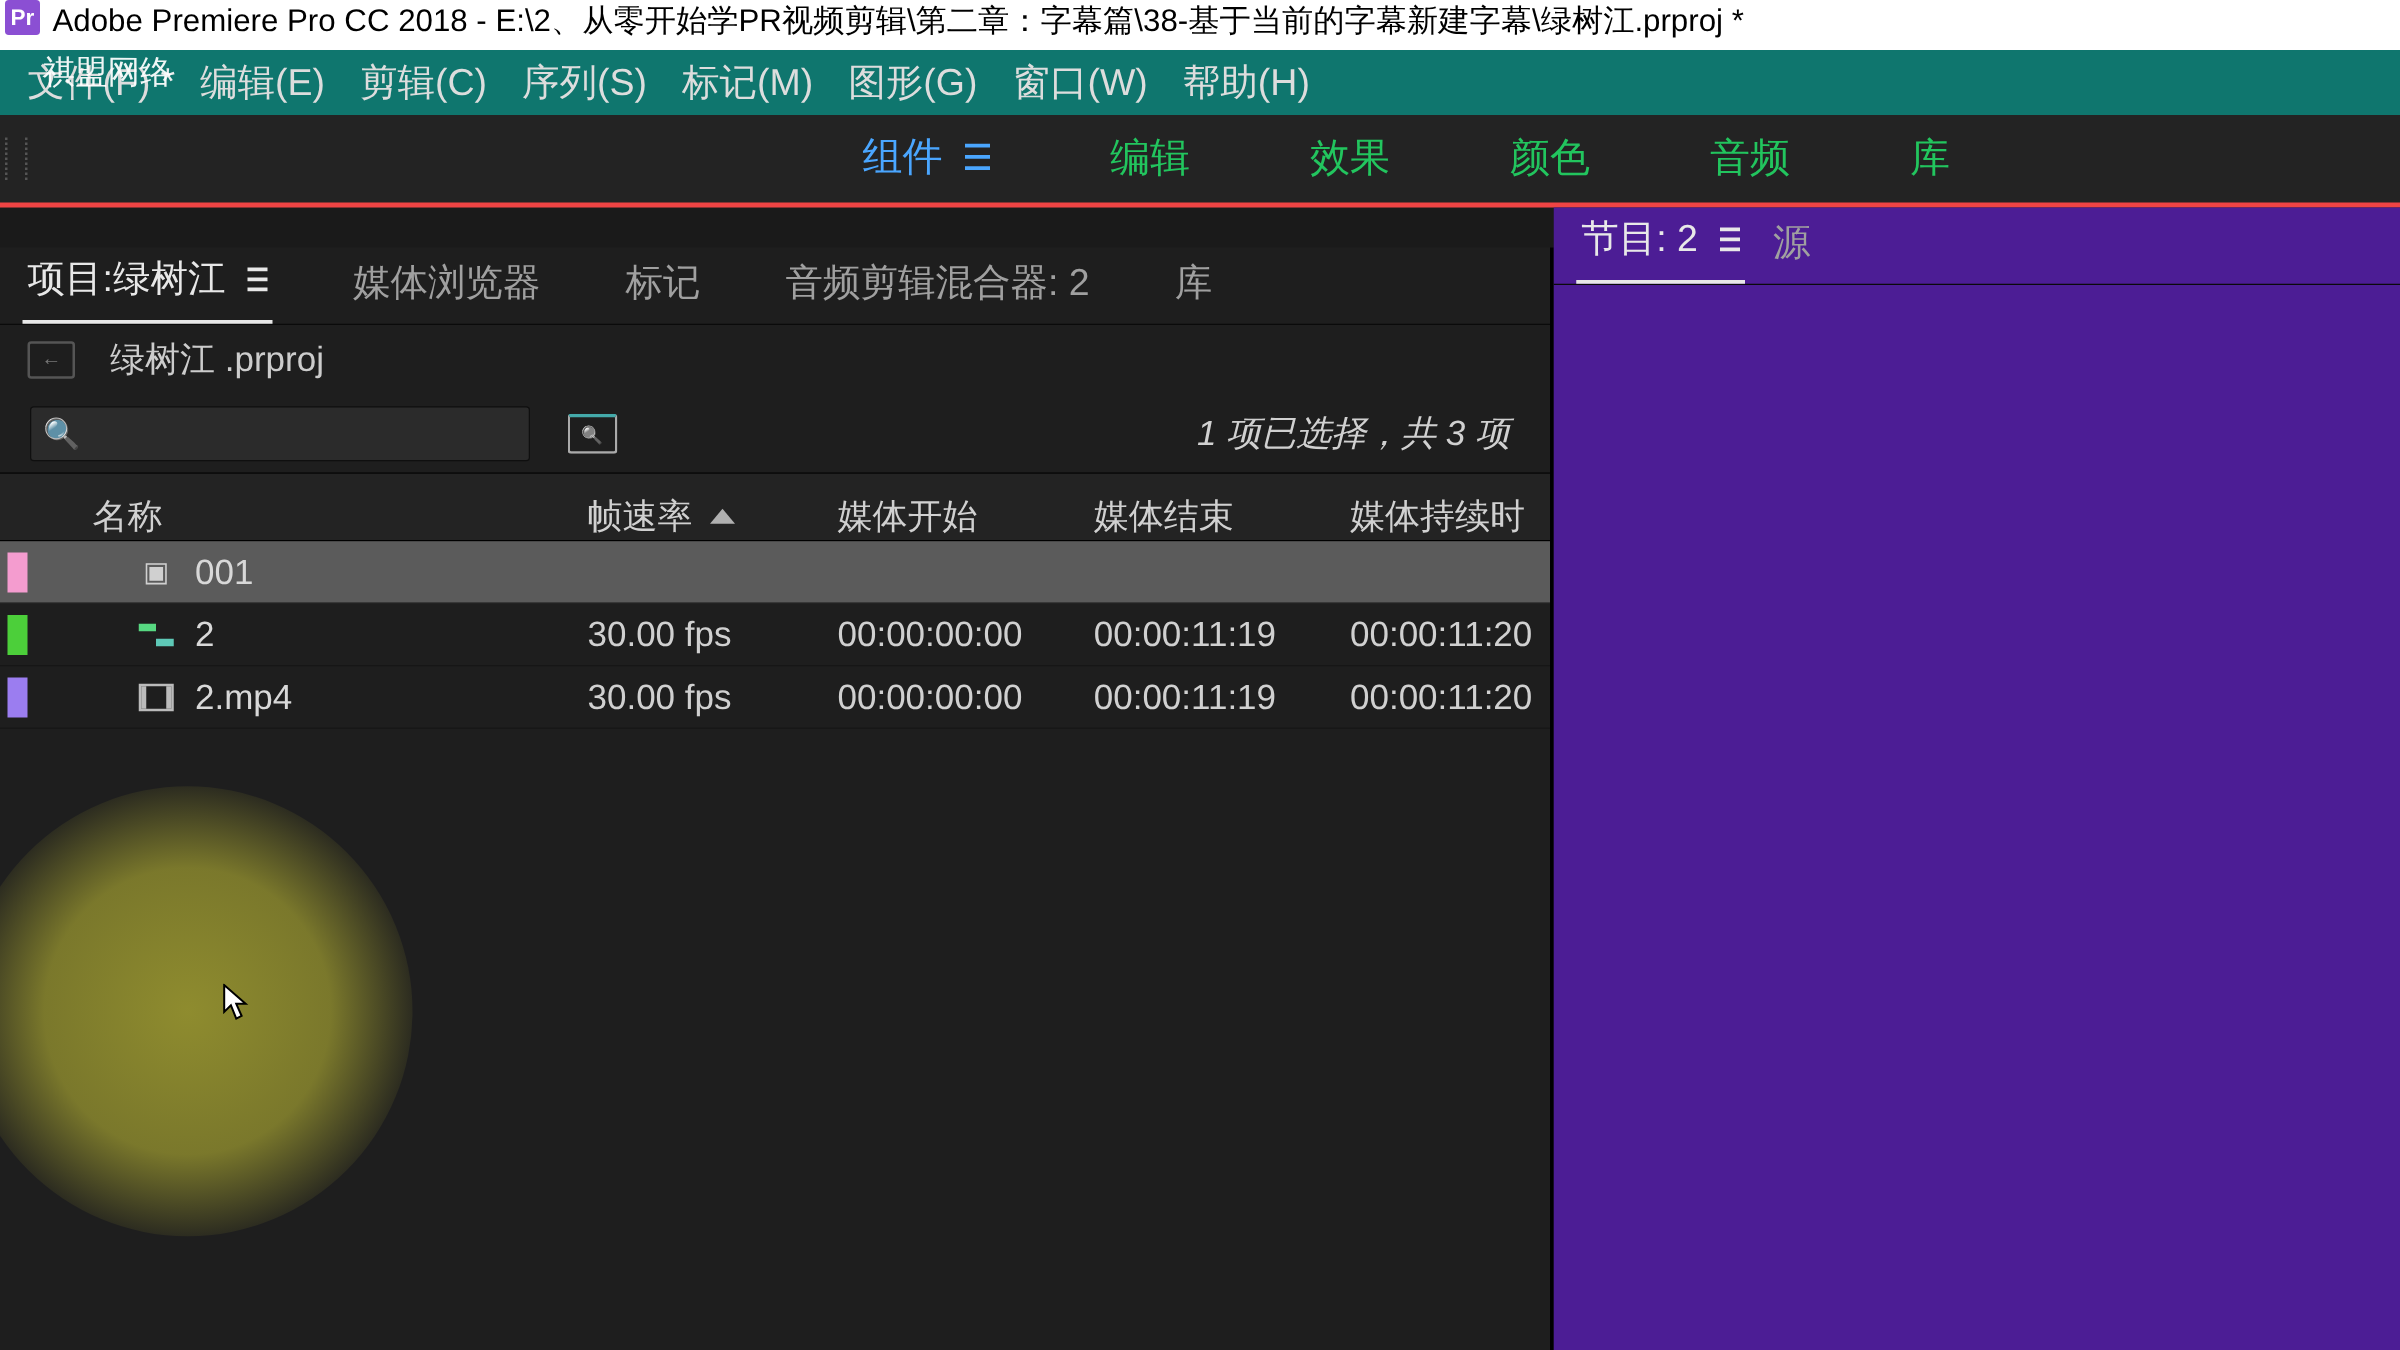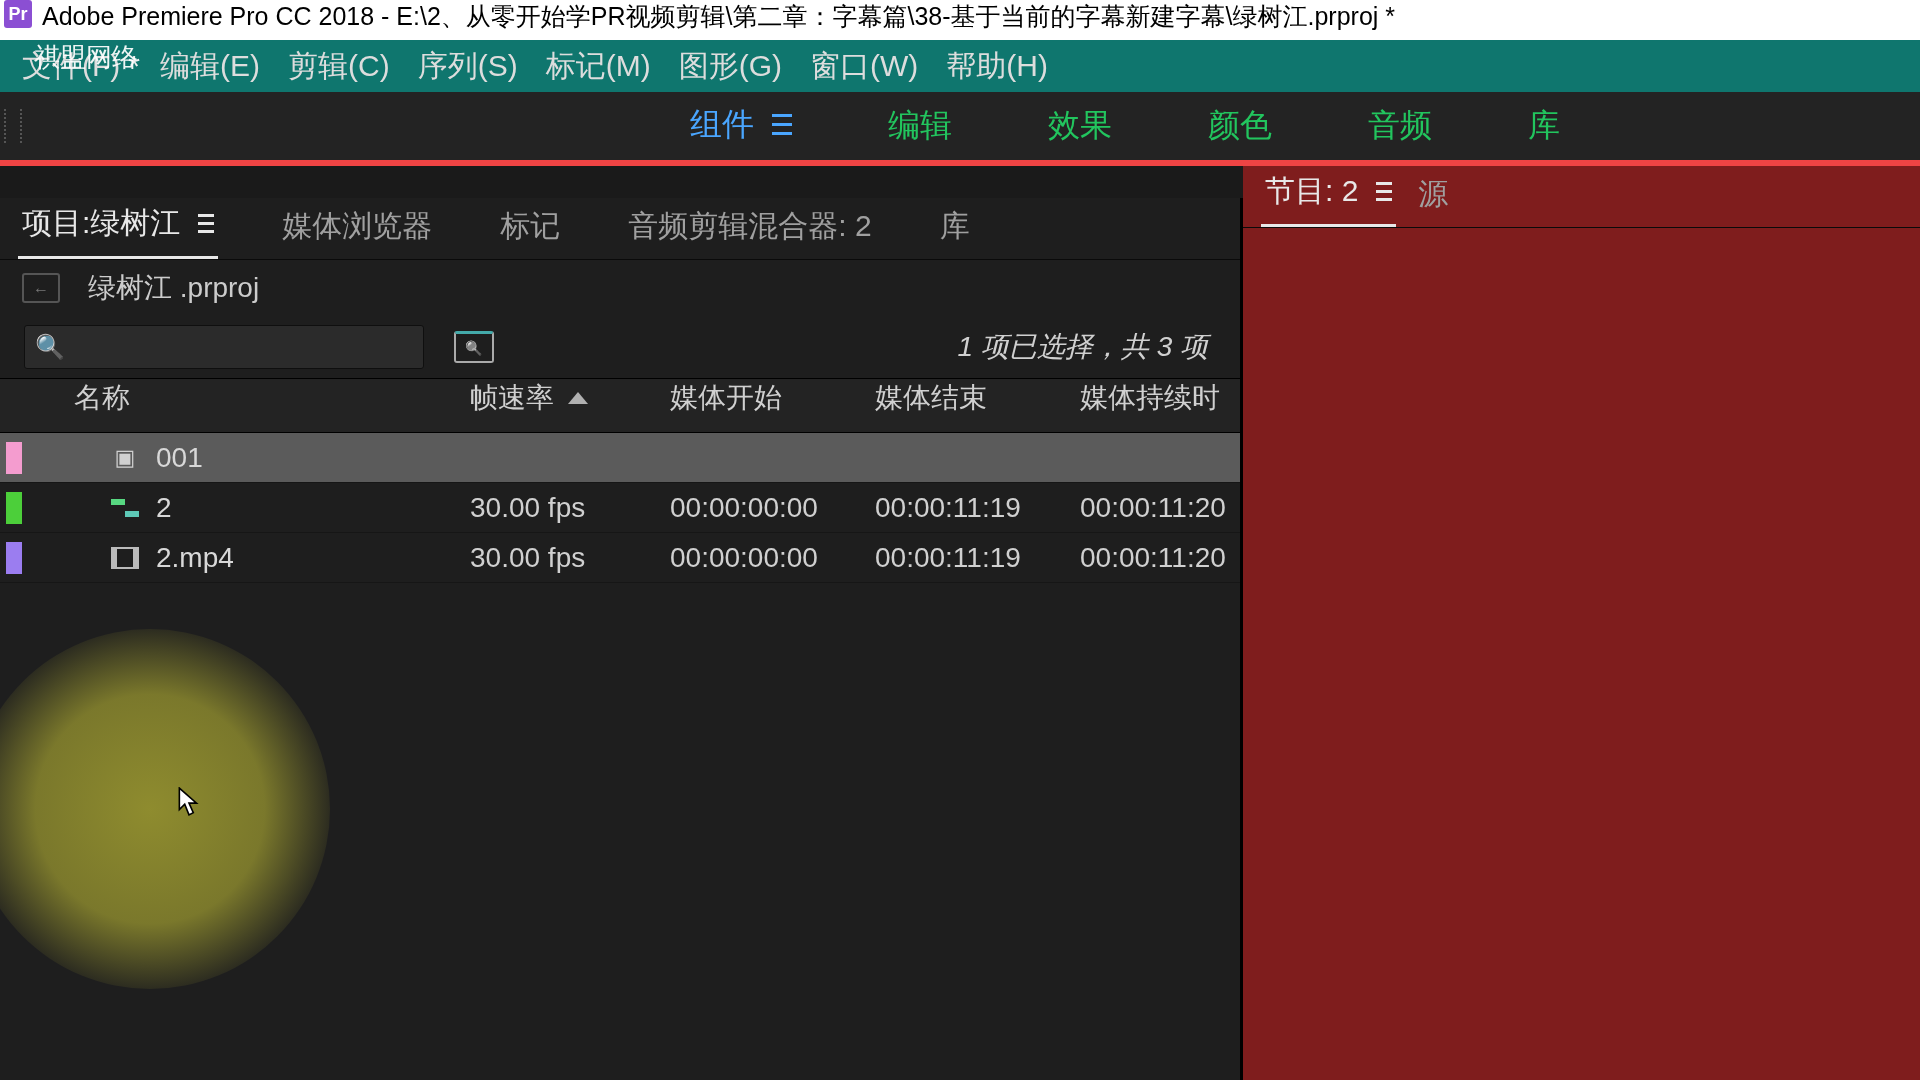--- a/index.html
+++ b/index.html
@@ -65,21 +65,21 @@
     margin-left: -6px;
     margin-right: 6px;
   }
 
   
   .workspace-bar {
     height: 74px;
     display: flex;
     align-items: center;
     background: #232323;
-    border-bottom: 6px solid #ef4444;
+    border-bottom: 4px solid #ef4444;
   }
   .ws-gripper {
     width: 18px;
     height: 34px;
     margin-left: 4px;
     border-left: 2px dotted #555;
     border-right: 2px dotted #555;
   }
   .ws-spacer { flex: 0 0 620px; }
   .ws-tab {
@@ -104,21 +104,21 @@
   .left-panel {
     flex: 0 0 1242px;
     display: flex;
     flex-direction: column;
     border-right: 3px solid #000;
     background: #1e1e1e;
     margin-top: 32px;
   }
   .right-panel {
     flex: 1;
-    background: #7f1d1d;
+    background: #4c1d95;
   }
   .panel-tabs {
     height: 62px;
     display: flex;
     align-items: flex-end;
     padding-left: 18px;
     gap: 60px;
     border-bottom: 1px solid #0a0a0a;
   }
   .panel-tab {
@@ -184,21 +184,21 @@
     position:relative; display:flex; align-items:center; justify-content:center;
     border-top: 3px solid #4aa;
   }
   .new-bin-icon::before { content:"🔍"; font-size:14px; color:#888; filter:grayscale(1);}
   .status-spacer { flex:1; }
   .status-text { color:#d0d0d0; font-size:28px; padding-right:8px;font-style:italic; }
 
   
   .table { flex:1; border-top:1px solid #000; position:relative; }
   .table-header {
-    height: 54px; display:flex; align-items:flex-start;
+    height: 54px; display:flex; align-items:flex-end;
     border-bottom:1px solid #000;
     background:#232323;
   }
   .col-name   { flex:0 0 470px; padding-left:74px; }
   .col-fps    { flex:0 0 200px; }
   .col-start  { flex:0 0 205px; }
   .col-end    { flex:0 0 205px; }
   .col-dur    { flex:0 0 160px; }
   .th { color:#d0d0d0; font-size:28px; display:flex; align-items:center; gap:14px; }
   .sort-arrow {

